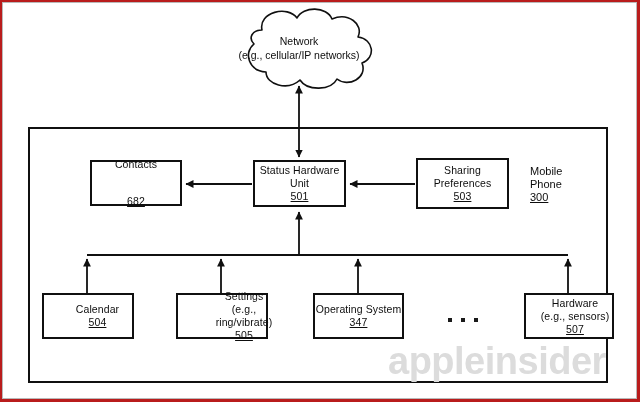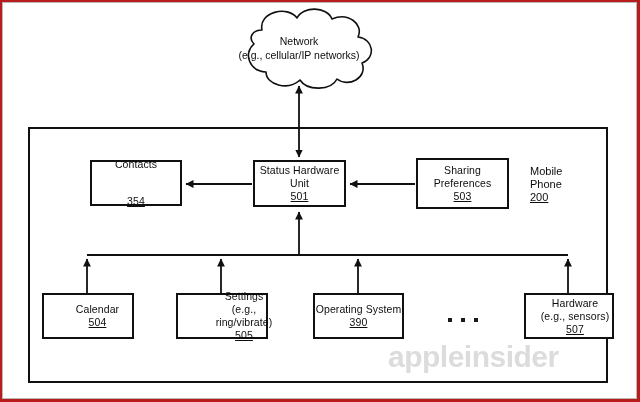--- a/index.html
+++ b/index.html
@@ -86,21 +86,21 @@
   .dots i {
     display: block;
     width: 4px;
     height: 4px;
     background: #1a1a1a;
   }
   .watermark {
     position: absolute;
     left: 388px;
     top: 340px;
-    font-size: 30px;
+    font-size: 38px;
     font-weight: bold;
     color: #dcdcdc;
     letter-spacing: -0.5px;
     white-space: nowrap;
     font-family: "Liberation Sans", sans-serif;
   }
 </style>
 </head>
 <body>
 
@@ -149,26 +149,26 @@
   <div class="cloud-text" style="left:199px; top:34px;">
     <span class="lbl">Network</span>
     <span class="lbl">(e.g., cellular/IP networks)</span>
   </div>
 
   <div class="phone-frame" style="left:28px; top:127px; width:580px; height:256px;"></div>
 
   <div class="plain-label" style="left:530px; top:165px; width:90px;">
     <span class="lbl">Mobile</span>
     <span class="lbl">Phone</span>
-    <span class="ref">200</span>
+    <span class="ref">300</span>
   </div>
 
   <div class="node" style="left:90px; top:160px; width:92px; height:46px;gap:24px;">
     <span class="lbl">Contacts</span>
-    <span class="ref">354</span>
+    <span class="ref">682</span>
   </div>
 
   <div class="node" style="left:253px; top:160px; width:93px; height:47px;">
     <span class="lbl">Status Hardware</span>
     <span class="lbl">Unit</span>
     <span class="ref">501</span>
   </div>
 
   <div class="node" style="left:416px; top:158px; width:93px; height:51px;">
     <span class="lbl">Sharing</span>
@@ -182,21 +182,21 @@
   </div>
 
   <div class="node" style="left:176px; top:293px; width:92px; height:46px;padding-left:44px;">
     <span class="lbl">Settings</span>
     <span class="lbl">(e.g., ring/vibrate)</span>
     <span class="ref">505</span>
   </div>
 
   <div class="node" style="left:313px; top:293px; width:91px; height:46px;">
     <span class="lbl">Operating System</span>
-    <span class="ref">390</span>
+    <span class="ref">347</span>
   </div>
 
   <div class="dots" style="left:448px; top:318px;">
     <i></i>
     <i></i>
     <i></i>
   </div>
 
   <div class="node" style="left:524px; top:293px; width:90px; height:46px;padding-left:12px;">
     <span class="lbl">Hardware</span>

